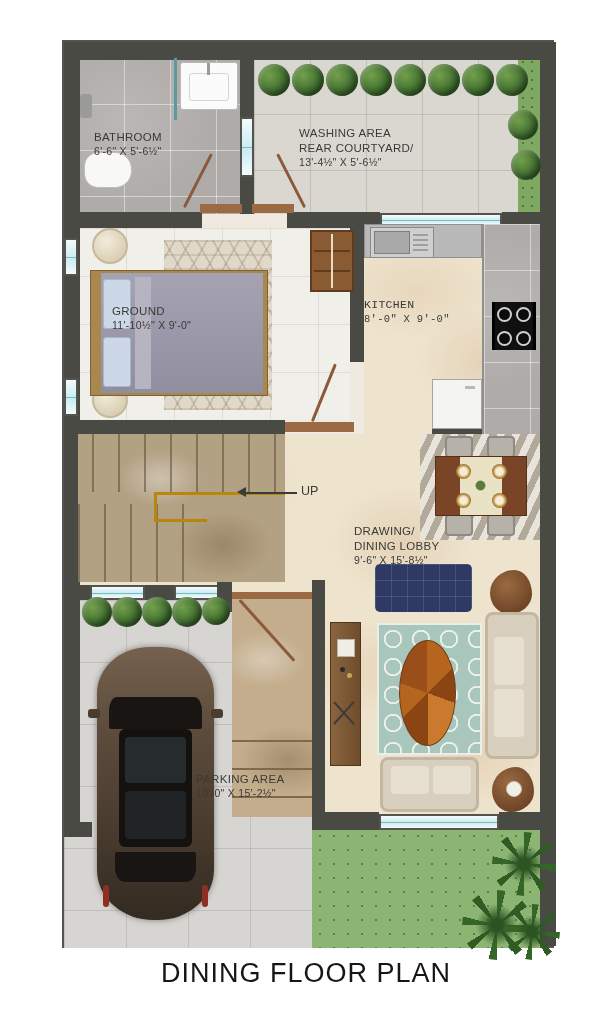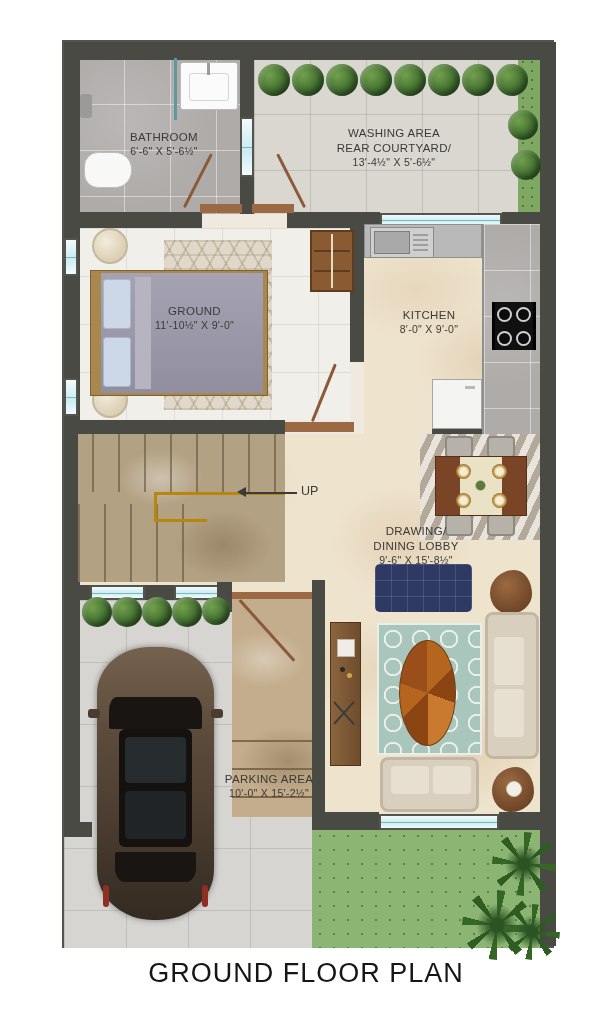--- a/index.html
+++ b/index.html
@@ -51,21 +51,21 @@
   .sill{position:absolute;background:#9b6a45;}
   .shrub{position:absolute;border-radius:50%;
     background:radial-gradient(circle at 35% 35%, #72a04c, #3e6b2e 60%, #29491d);
     box-shadow:inset 2px 2px 4px rgba(255,255,255,.25), inset -3px -3px 6px rgba(0,0,0,.4);}
   .palm{position:absolute;border-radius:50%;
     background:radial-gradient(closest-side,#2c5423 18%,rgba(44,84,35,0) 60%),
      conic-gradient(#356627 0 14deg,transparent 14deg 45deg,#2f5c23 45deg 59deg,transparent 59deg 90deg,
       #356627 90deg 104deg,transparent 104deg 135deg,#2f5c23 135deg 149deg,transparent 149deg 180deg,
       #356627 180deg 194deg,transparent 194deg 225deg,#2f5c23 225deg 239deg,transparent 239deg 270deg,
       #356627 270deg 284deg,transparent 284deg 315deg,#2f5c23 315deg 329deg,transparent 329deg 360deg);}
-  .label{position:absolute;color:#3a3a38;font-size:11.5px;line-height:1.3;text-align:center;letter-spacing:.3px;}
+  .label{position:absolute;color:#3a3a38;font-size:11.5px;line-height:1.3;text-align:left;letter-spacing:.3px;}
   .label .dim{font-size:10.5px;}
   .stairs-lines{position:absolute;background-image:repeating-linear-gradient(90deg,rgba(90,75,50,.55) 0 2px,transparent 2px 26px);}
   .gold{position:absolute;background:var(--gold,#b8860b);}
   .sofa{position:absolute;background:var(--sofa,#d8cfbe);border:3px solid #c3b7a1;border-radius:8px;box-sizing:border-box;}
   .sofa .seat{position:absolute;background:#e7e0d1;border-radius:4px;}
   .woodblob{position:absolute;background:radial-gradient(circle at 40% 35%, #9a6a42, #6e4426 75%);
     border-radius:58% 42% 55% 45% / 52% 55% 45% 48%;}
   .titleblock{position:absolute;left:0;right:0;text-align:center;color:#161616;}
   .titleblock .t1{font-size:27px;letter-spacing:1px;}
   .titleblock .t2{font-size:23px;margin-top:4px;}
@@ -295,31 +295,31 @@
   </div>
   <div class="label" style="left:235px;top:84px;width:190px;">
     <div>WASHING AREA</div>
     <div>REAR COURTYARD/</div>
     <div class="dim">13'-4½" X 5'-6½"</div>
   </div>
   <div class="label" style="left:48px;top:262px;width:165px;">
     <div>GROUND</div>
     <div class="dim">11'-10½" X 9'-0"</div>
   </div>
-  <div class="label" style="left:300px;top:266px;width:130px;">
+  <div class="label" style="left:300px;top:256px;width:130px;font-family:Liberation Mono, monospace;">
     <div>KITCHEN</div>
     <div class="dim">8'-0" X 9'-0"</div>
   </div>
   <div class="label" style="left:290px;top:482px;width:124px;">
     <div>DRAWING/</div>
     <div>DINING LOBBY</div>
     <div class="dim">9'-6" X 15'-8½"</div>
   </div>
   <div class="label" style="left:132px;top:730px;width:146px;">
     <div>PARKING  AREA</div>
     <div class="dim">10'-0" X 15'-2½"</div>
   </div>
 
 </div>
 
 <div class="titleblock" style="top:958px;">
-  <div class="t1">GROUND FLOOR PLAN</div>
+  <div class="t1">DINING FLOOR PLAN</div>
 </div>
 
 </body></html>

